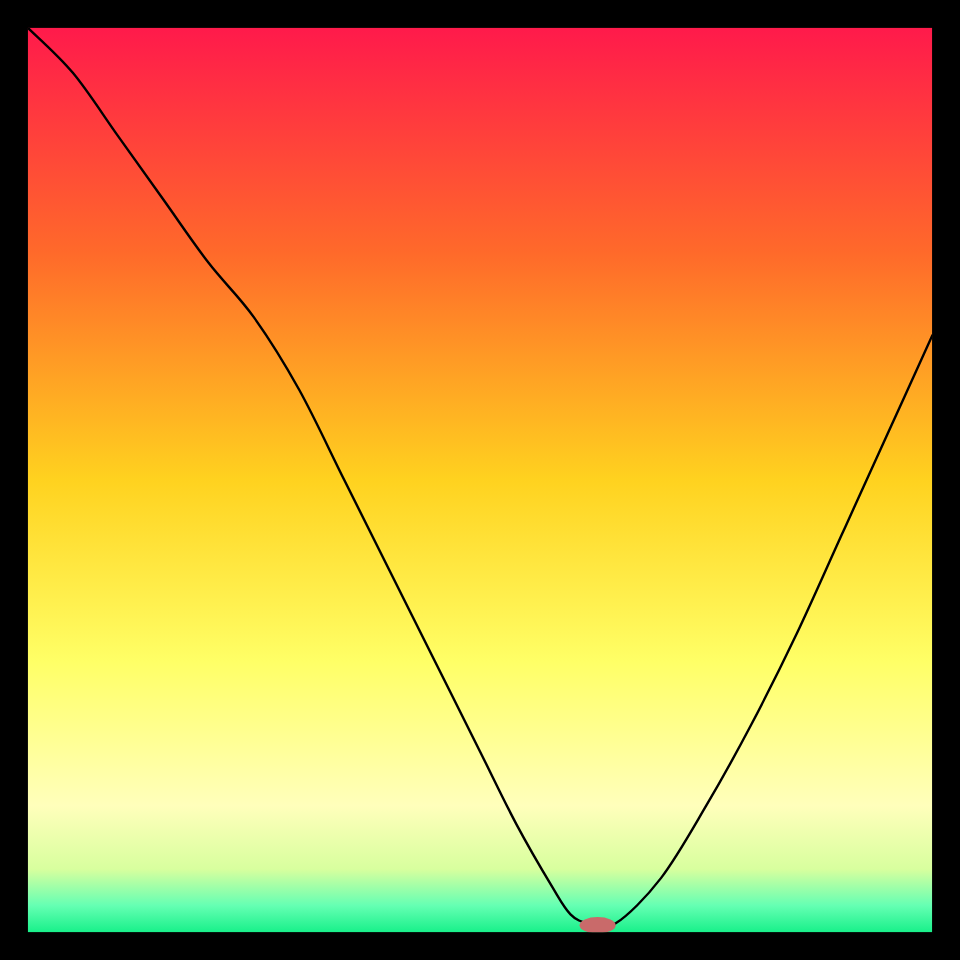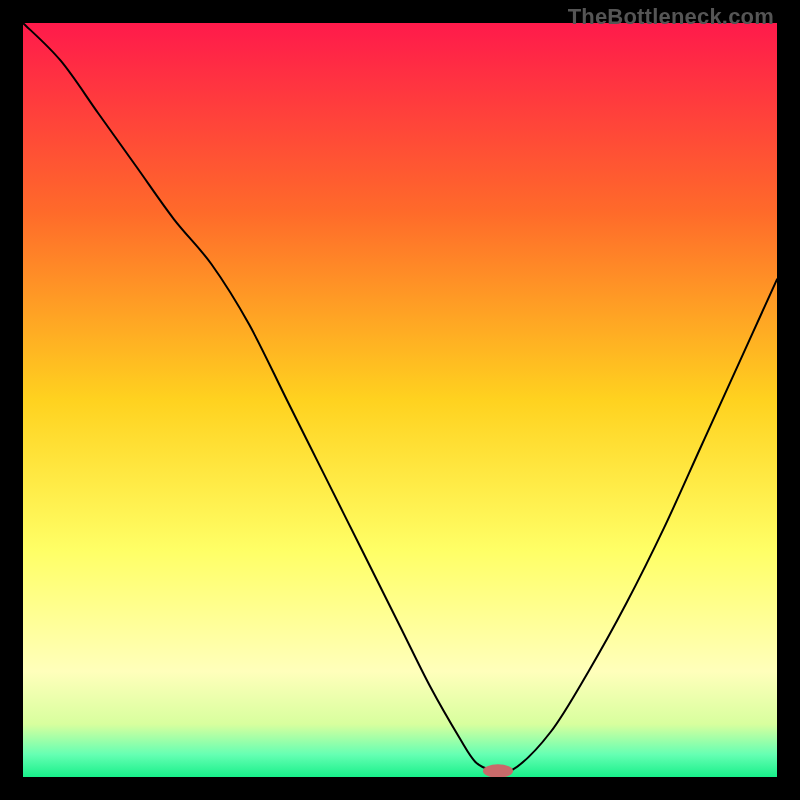--- a/index.html
+++ b/index.html
@@ -37,21 +37,20 @@
     z-index: 10;
   }
   svg {
     display: block;
   }
 </style>
 </head>
 <body>
 
 <div class="frame">
-  <div class="watermark">TheBottleneck.com</div>
   <div class="plot-area">
     <svg id="chart-svg" width="754" height="754" viewBox="0 0 100 100" preserveAspectRatio="none">
       <defs>
         <linearGradient id="bg-grad" x1="0" y1="0" x2="0" y2="1">
             <stop offset="0%" stop-color="#ff1a4b"></stop>
             <stop offset="25%" stop-color="#ff6a2a"></stop>
             <stop offset="50%" stop-color="#ffd21f"></stop>
             <stop offset="70%" stop-color="#ffff66"></stop>
             <stop offset="86%" stop-color="#ffffbb"></stop>
             <stop offset="93%" stop-color="#d8ff9e"></stop>

